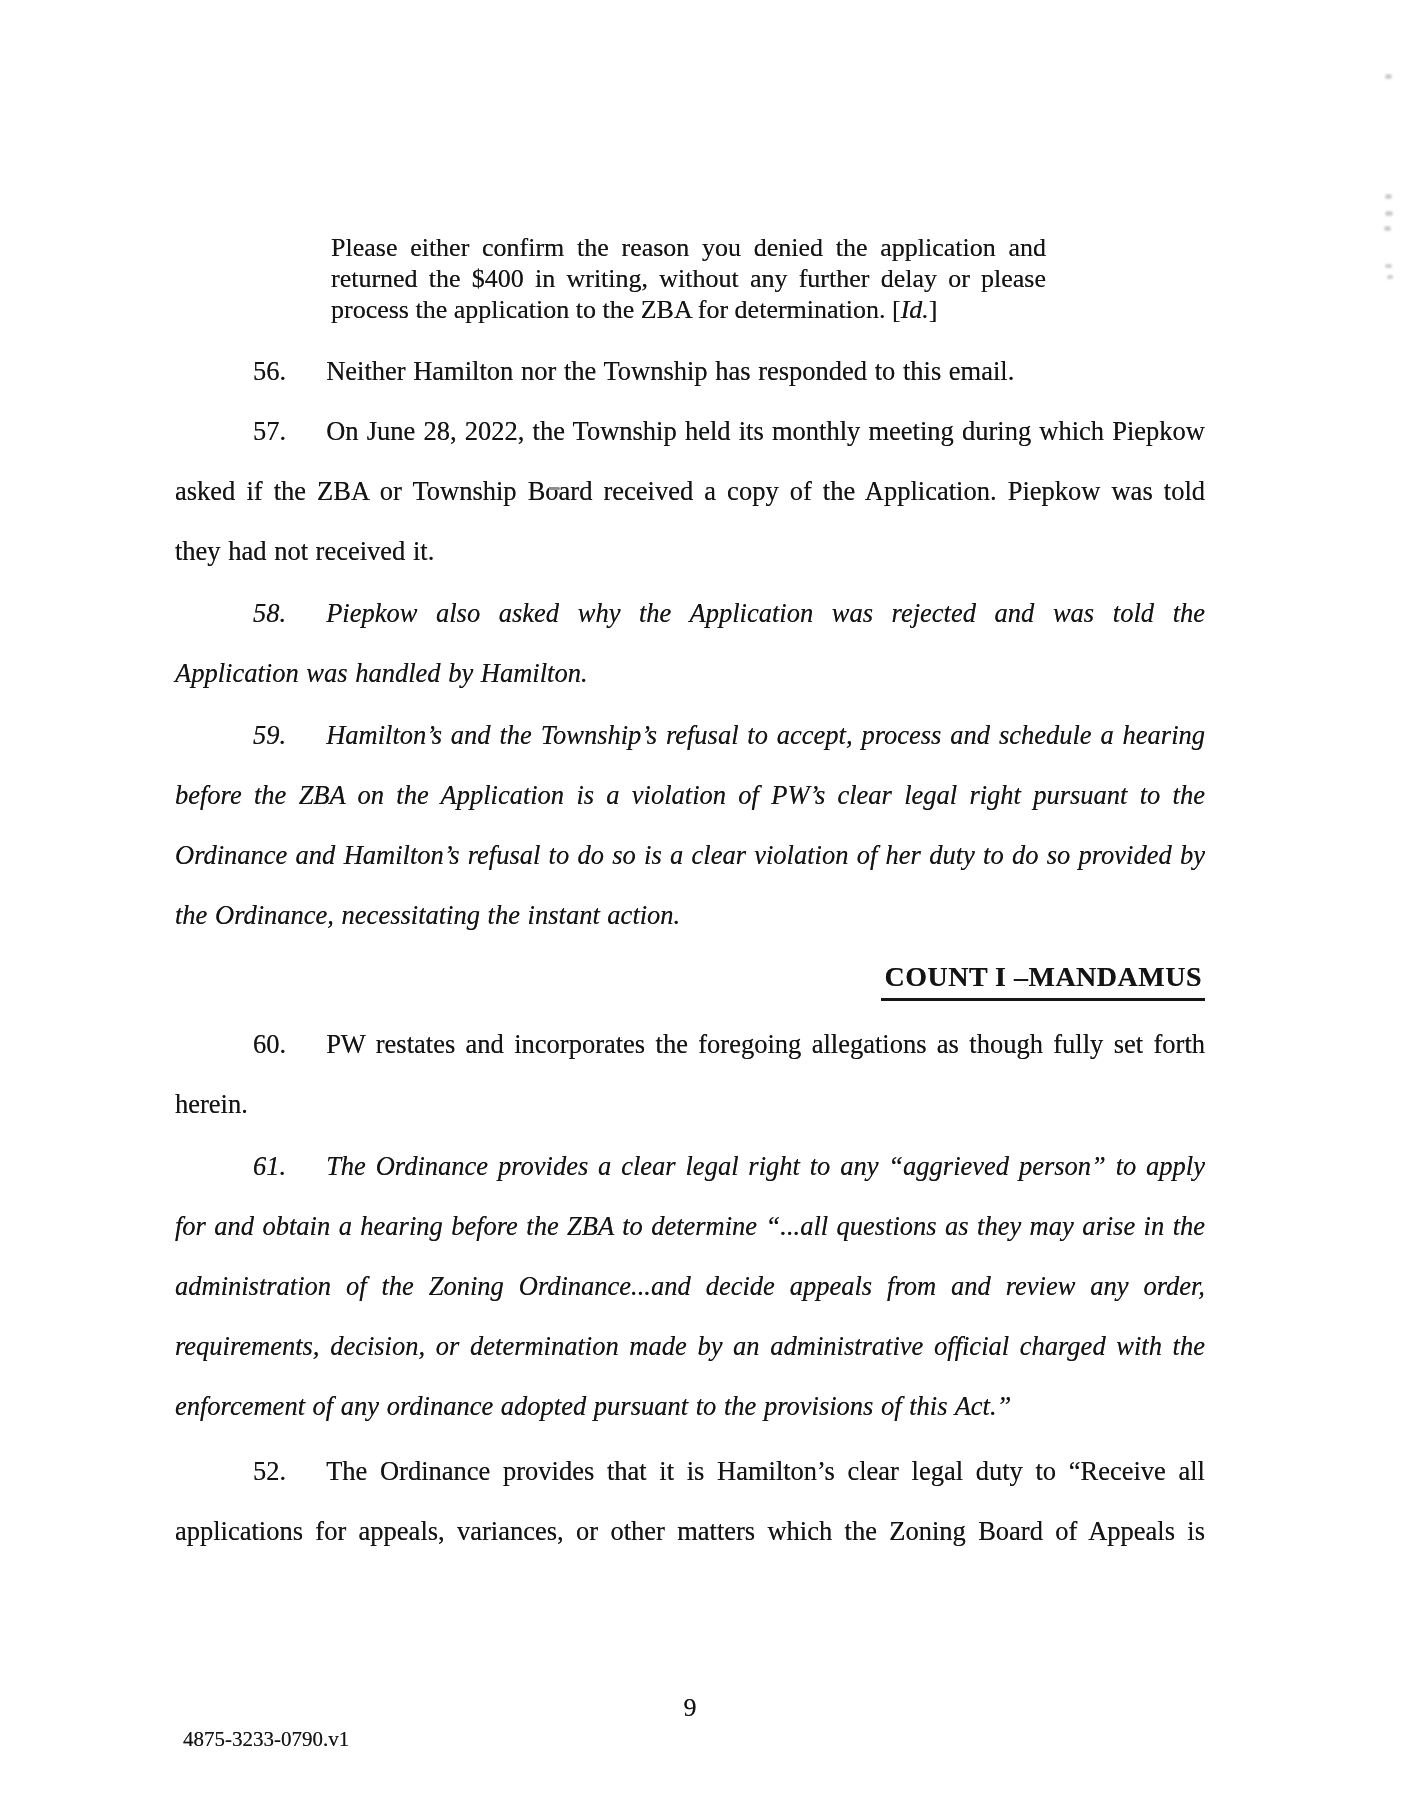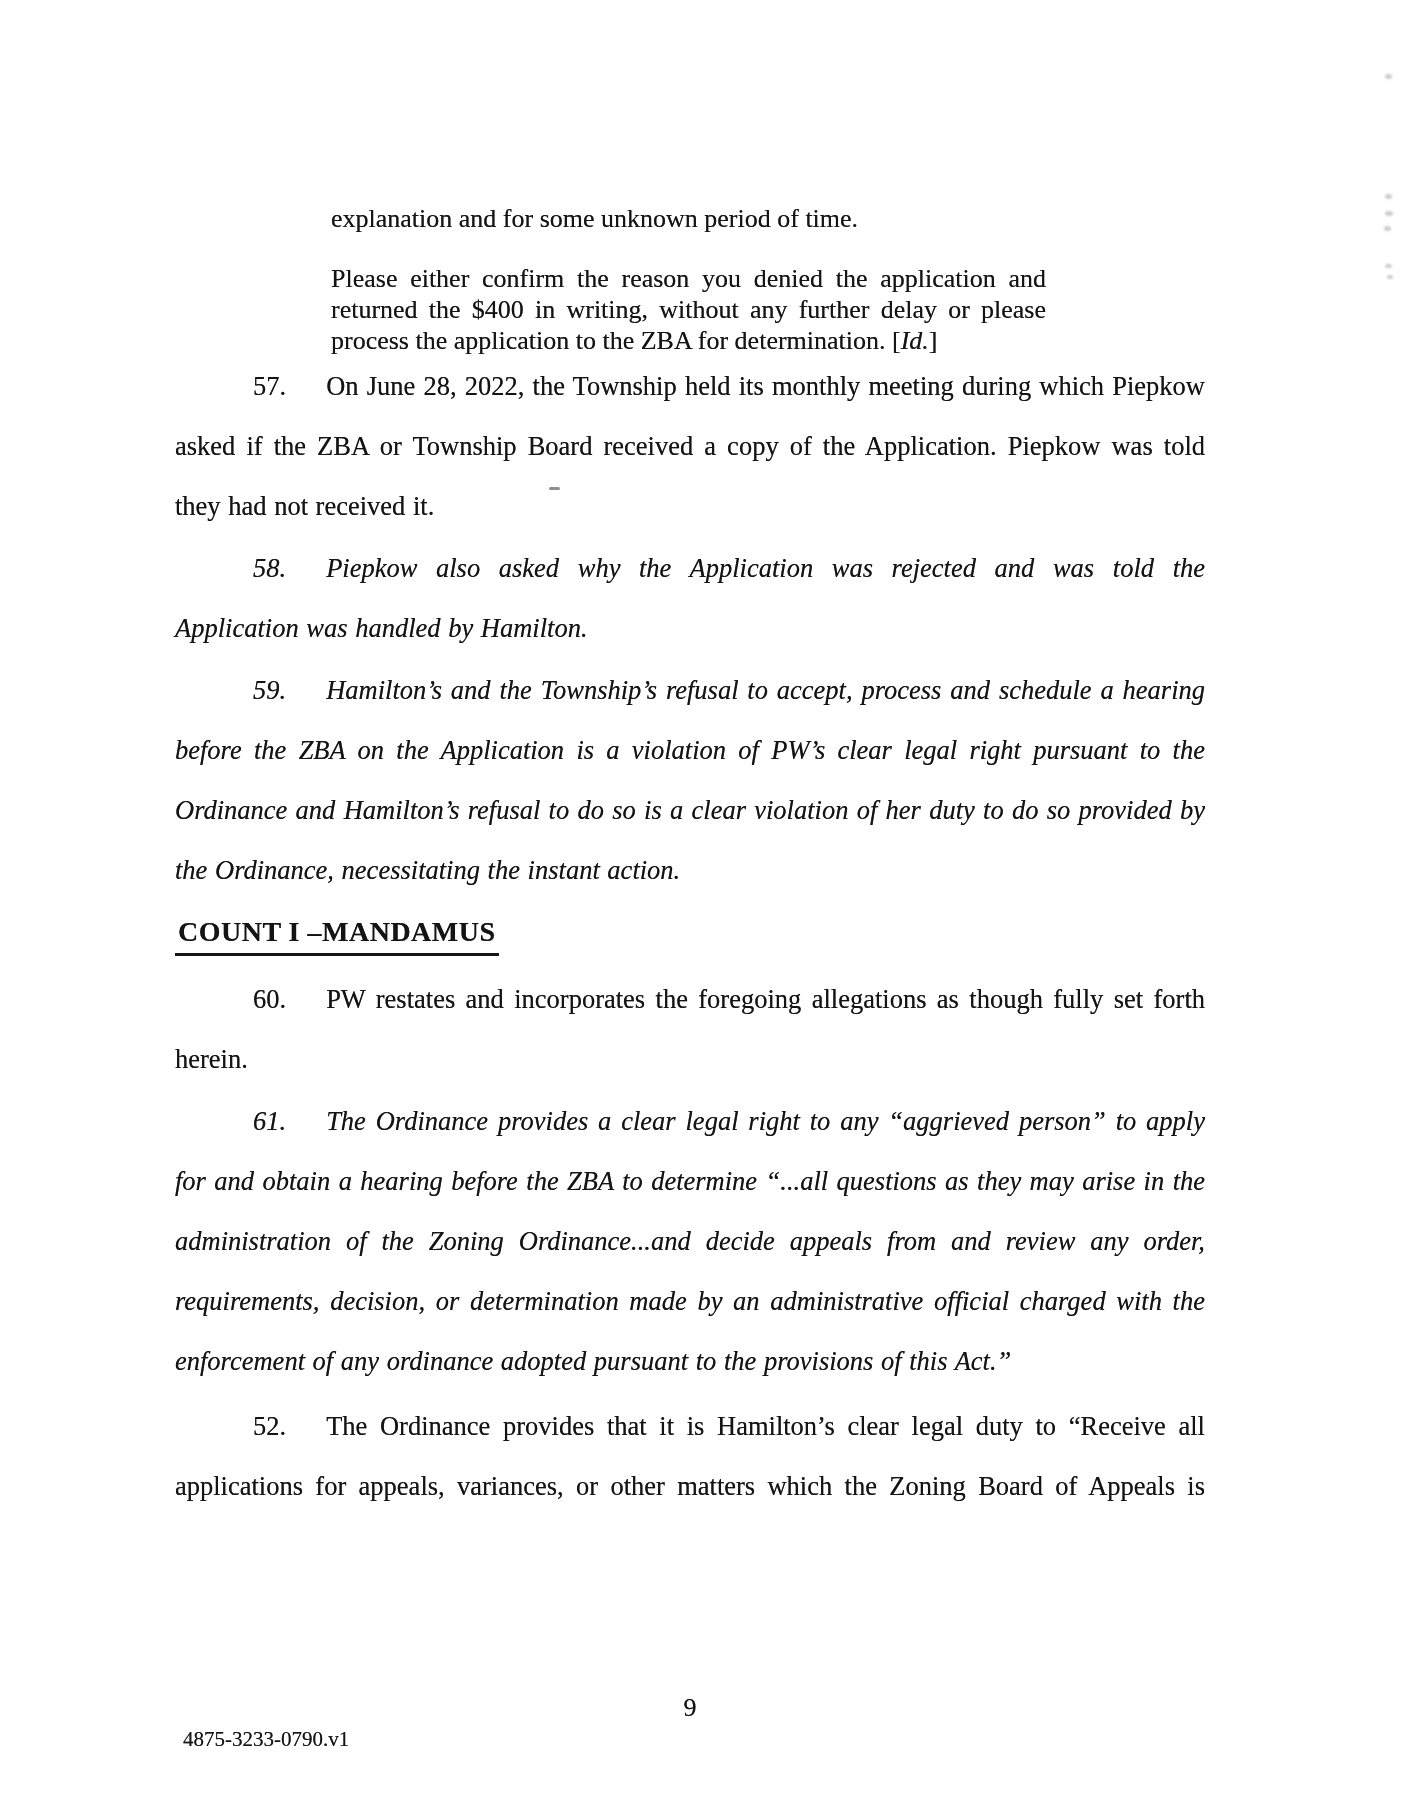--- a/index.html
+++ b/index.html
@@ -41,21 +41,21 @@
     margin: 0;
     word-spacing: 1px;
   }
   .mt16 { margin-top: 16px; }
   .mt2  { margin-top: 2px; font-style: italic; }
   .mt13 { margin-top: 13px; }
   .mt5  { margin-top: 5px; }
   .tab { display: inline-block; width: 40px; }
   .justify-last { text-align-last: justify; }
   .heading {
-    text-align: left;
+    text-align: right;
     margin-top: 12px;
     font-size: 28px;
     line-height: 40px;
     font-weight: bold;
     letter-spacing: 0.5px;
   }
   .heading-text {
     display: inline-block;
     border-bottom: 3px solid #161616;
     padding: 0 3px 1px 3px;
@@ -99,26 +99,24 @@
   .a5 { left: 1385px; top: 264px; width: 7px; height: 4px; }
   .a6 { left: 1387px; top: 275px; width: 6px; height: 4px; }
 </style>
 </head>
 <body>
 
 <div class="page">
 
   <div class="doc">
 
-    <p class="quote-line1">
-      <span>explanation and for some unknown period of time.</span>
-    </p>
 
     <p class="quote-para"><span>Please either confirm the reason you denied the application and returned the $400 in writing, without any further delay or please process the application to the ZBA for determination. [</span><span class="cite">Id.</span><span>]</span></p>
 
+    <p class="para mt16"><span>56.</span><span class="tab"></span><span>Neither Hamilton nor the Township has responded to this email.</span></p>
 
     <p class="para"><span>57.</span><span class="tab"></span><span>On June 28, 2022, the Township held its monthly meeting during which Piepkow asked if the ZBA or Township Board received a copy of the Application. Piepkow was told they had not received it.</span></p>
 
     <p class="para mt2"><span>58.</span><span class="tab"></span><span>Piepkow also asked why the Application was rejected and was told the Application was handled by Hamilton.</span></p>
 
     <p class="para mt2"><span>59.</span><span class="tab"></span><span>Hamilton’s and the Township’s refusal to accept, process and schedule a hearing before the ZBA on the Application is a violation of PW’s clear legal right pursuant to the Ordinance and Hamilton’s refusal to do so is a clear violation of her duty to do so provided by the Ordinance, necessitating the instant action.</span></p>
 
     <div class="heading">
       <span class="heading-text">COUNT I –MANDAMUS</span>
     </div>

